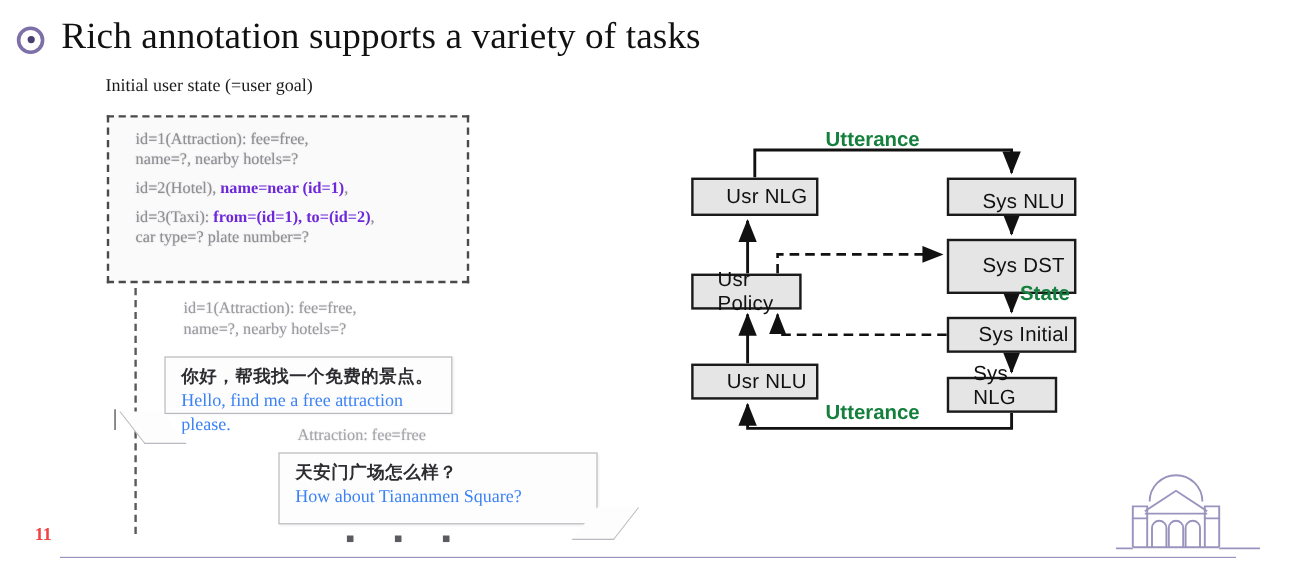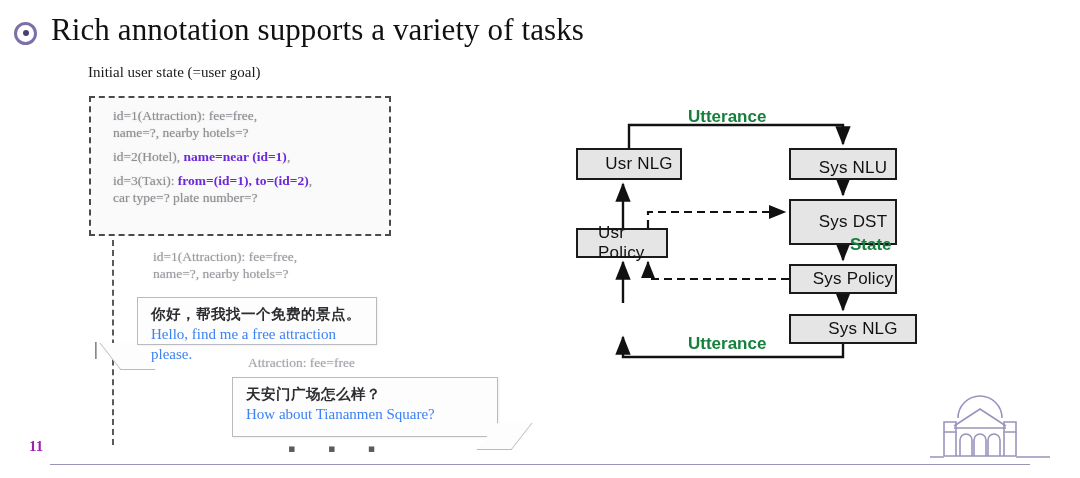--- a/index.html
+++ b/index.html
@@ -67,21 +67,21 @@
   .node{position:absolute;border:2px solid #1a1a1a;background:#e5e5e5;box-sizing:border-box;
     display:flex;align-items:center;justify-content:center;
     font-family:"Liberation Sans",sans-serif;font-size:17px;color:#111;letter-spacing:.2px;padding-left:20px;}
   .edge-label{position:absolute;font-family:"Liberation Sans",sans-serif;font-size:17px;
     font-weight:bold;color:#15803d;white-space:nowrap;}
 
   svg.wires{position:absolute;left:0;top:0;width:420px;height:275px;overflow:visible;}
 
   
   .page-num{position:absolute;left:29px;top:438px;font-size:15px;font-weight:bold;
-    color:#a21caf;font-family:"Liberation Serif",serif;}
+    color:#ef4444;font-family:"Liberation Serif",serif;}
   .footer-rule{position:absolute;left:50px;top:464px;width:980px;height:0;
     border-top:1.6px solid #9b93bd;}
   #logo{position:absolute;left:930px;top:392px;width:120px;height:72px;}
 </style>
 </head>
 <body>
 
 <div id="slide">
 
   <div class="title-row">
@@ -171,23 +171,26 @@
       <div class="node" style="left: 229px; top: 53px; width: 108px; height: 32px; align-items: flex-end;">
         <span>Sys NLU</span>
       </div>
       <div class="node" style="left: 229px; top: 104px; width: 108px; height: 46px;">
         <span>Sys DST</span>
       </div>
       <div class="node" style="left: 16px; top: 133px; width: 92px; height: 30px;">
         <span>Usr Policy</span>
       </div>
       <div class="node" style="left: 229px; top: 169px; width: 108px; height: 30px;">
-        <span>Sys Policy</span>
-      </div>
-      <div class="node" style="left: 229px; top: 219px; width: 128px; height: 30px;">
+        <span>Sys Initial</span>
+      </div>
+      <div class="node" style="left: 16px; top: 208px; width: 106px; height: 30px;">
+        <span>Usr NLU</span>
+      </div>
+      <div class="node" style="left: 229px; top: 219px; width: 92px; height: 30px; align-items: flex-end;">
         <span>Sys NLG</span>
       </div>
       <div class="edge-label" style="left: 128px; top: 12px;">Utterance</div>
       <div class="edge-label" style="left: 290px; top: 140px;">State</div>
       <div class="edge-label" style="left: 128px; top: 239px;">Utterance</div>
     </div>
 
   <div class="page-num">11</div>
   <div class="footer-rule"></div>
 

